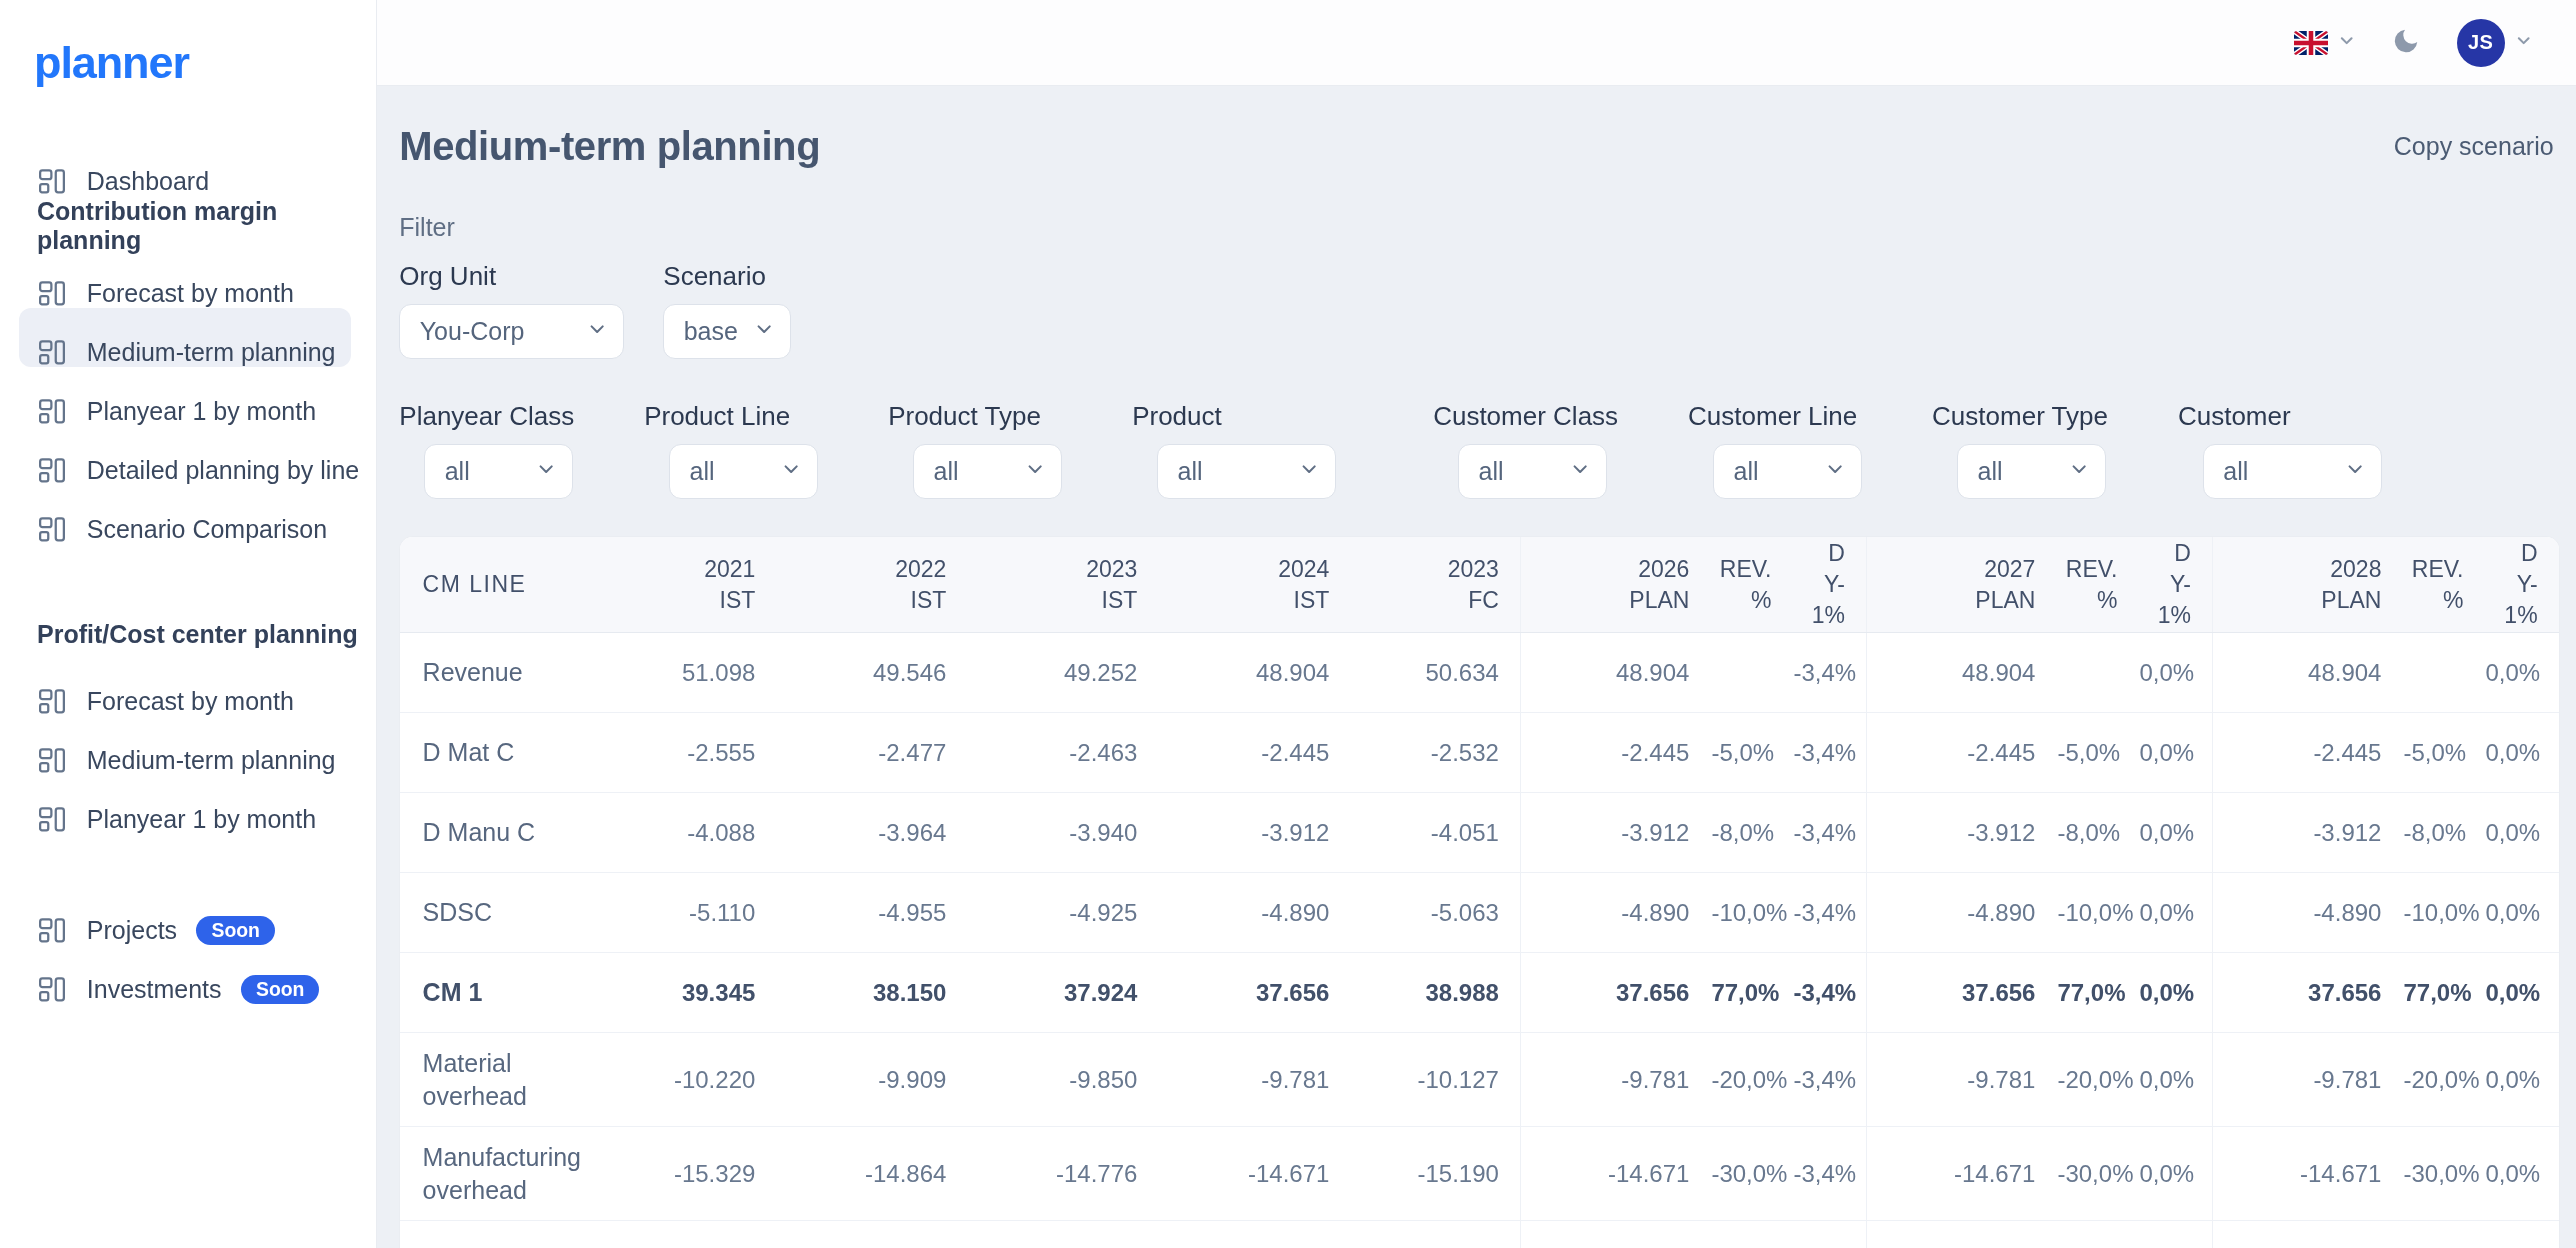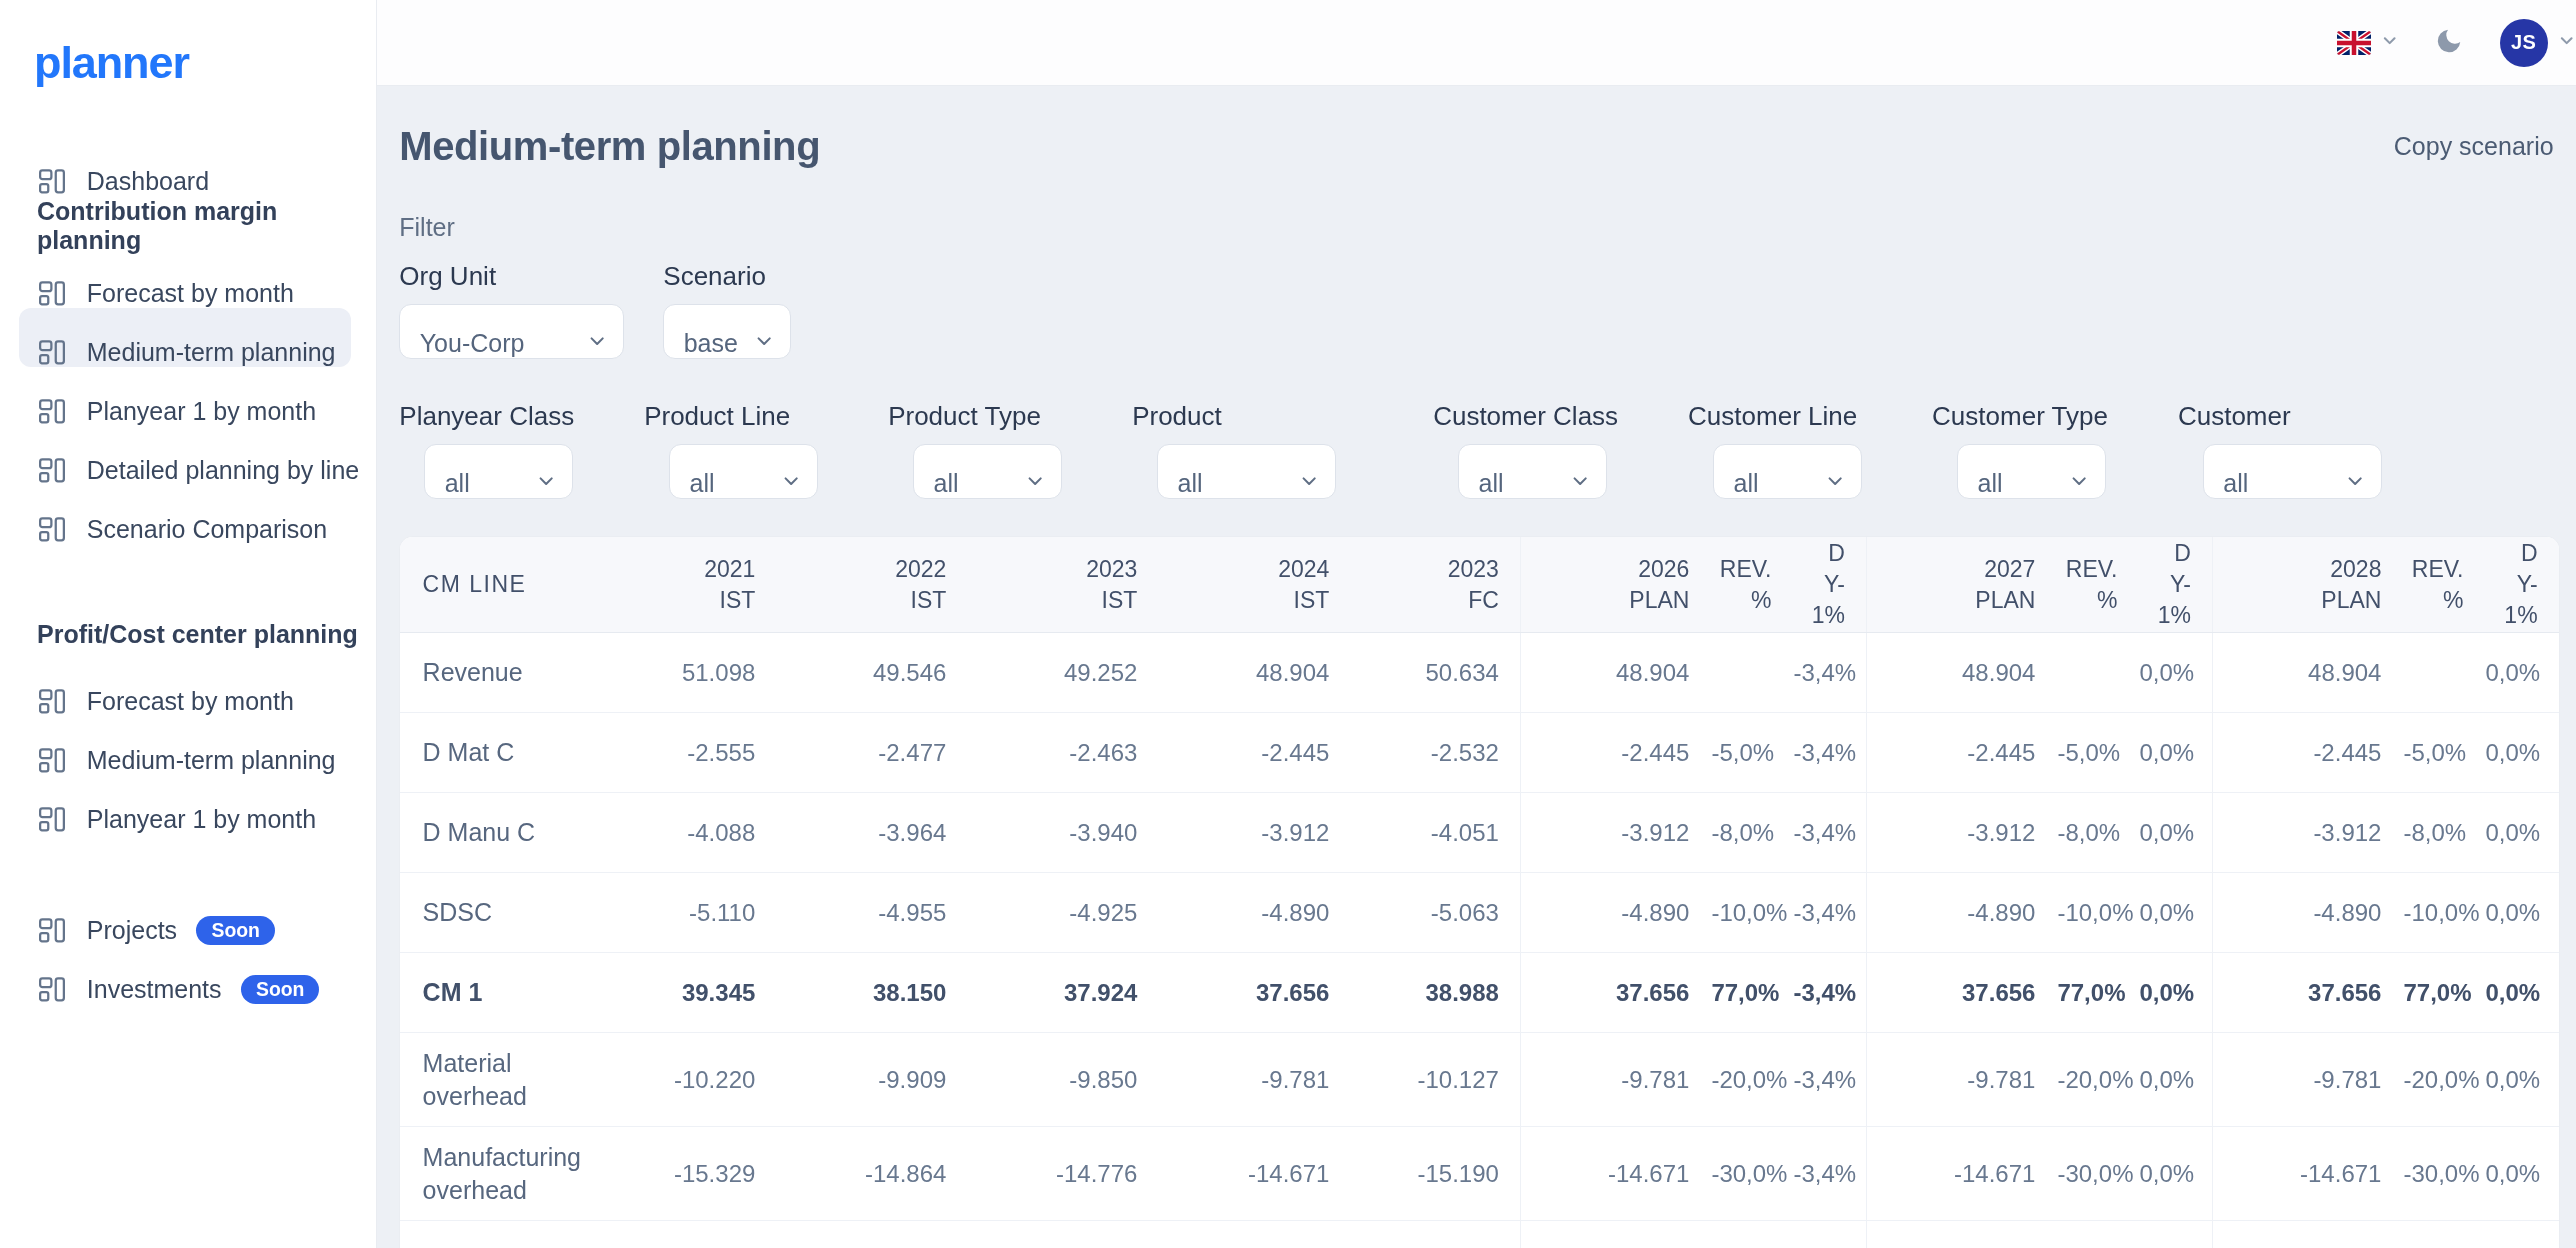--- a/index.html
+++ b/index.html
@@ -28,42 +28,42 @@
   .item.active{background:#eceff6;}
   .item .icn{width:30px;height:30px;flex:0 0 30px;display:flex;}
   .item .icn svg{width:30px;height:30px;}
   .item .lbl{font-size:25px;font-weight:500;color:#39475e;white-space:nowrap;}
   .badge{background:#2e63ea;color:#fff;font-size:19.4px;font-weight:700;
          padding:5.2px 15px;border-radius:744px;line-height:1;}
   
   .topbar{
     position:absolute;left:377px;top:0;right:0;height:86px;background:#fdfdfe;
     border-bottom:1.5px solid #e9ecf1;box-sizing:border-box;
-    display:flex;align-items:center;justify-content:flex-end;
+    display:flex;align-items:center;justify-content:flex-end;padding-right:43px;
   }
   .tb-ctrl{display:flex;align-items:center;gap:9px;cursor:pointer;}
   .flagwrap{width:34px;height:24px;border-radius:3px;overflow:hidden;display:flex;}
   .chev svg{width:19.4px;height:19.4px;}
   .moonbtn{margin-left:34px;margin-right:36px;display:flex;cursor:pointer;}
   .moonbtn svg{width:30px;height:30px;}
   .avatar{width:48px;height:48px;border-radius:50%;background:#2636a6;color:#fff;
           font-size:20px;font-weight:700;display:flex;align-items:center;justify-content:center;
           letter-spacing:0.4px;}
   
   .main{position:absolute;left:377px;top:86px;right:0;bottom:0;
         padding:0 16.4px 0 22.3px;box-sizing:border-box;}
   .pagehead{display:flex;align-items:center;justify-content:space-between;margin-top:36px;}
   .ptitle{font-size:40px;line-height:48px;font-weight:700;color:#46566f;letter-spacing:-0.4px;}
   .copylink{font-size:25px;color:#4b5b73;margin-right:6px;cursor:pointer;}
   .filterlbl{margin-top:43px;font-size:25px;color:#5f6e84;}
   .frow{display:flex;align-items:flex-end;margin-top:19.4px;}
   .ffield{display:flex;flex-direction:column;}
   .flab{font-size:26px;font-weight:500;color:#2c3950;margin-bottom:12px;}
   .sel{height:55px;border:1.5px solid #dde2ea;border-radius:12px;background:#fff;
-       box-sizing:border-box;display:flex;align-items:flex-end;justify-content:space-between;
+       box-sizing:border-box;display:flex;align-items:center;justify-content:space-between;
        padding:0 15px 0 19.4px;font-size:25px;color:#55657d;cursor:pointer;}
   .sel svg{width:22.3px;height:22.3px;flex:0 0 22.3px;}
   
   #frow1 .ffield:nth-child(1) .sel{width:225px;}
   #frow1 .ffield:nth-child(1){margin-right:39px;}
   #frow1 .ffield:nth-child(2) .sel{width:128px;}
   
   #frow2 .ffield{margin-right:70px;}
   #frow2 .ffield .sel{width:149px;margin-left:25px;}
   #frow2 .ffield:nth-child(4) .sel{width:179px;}

